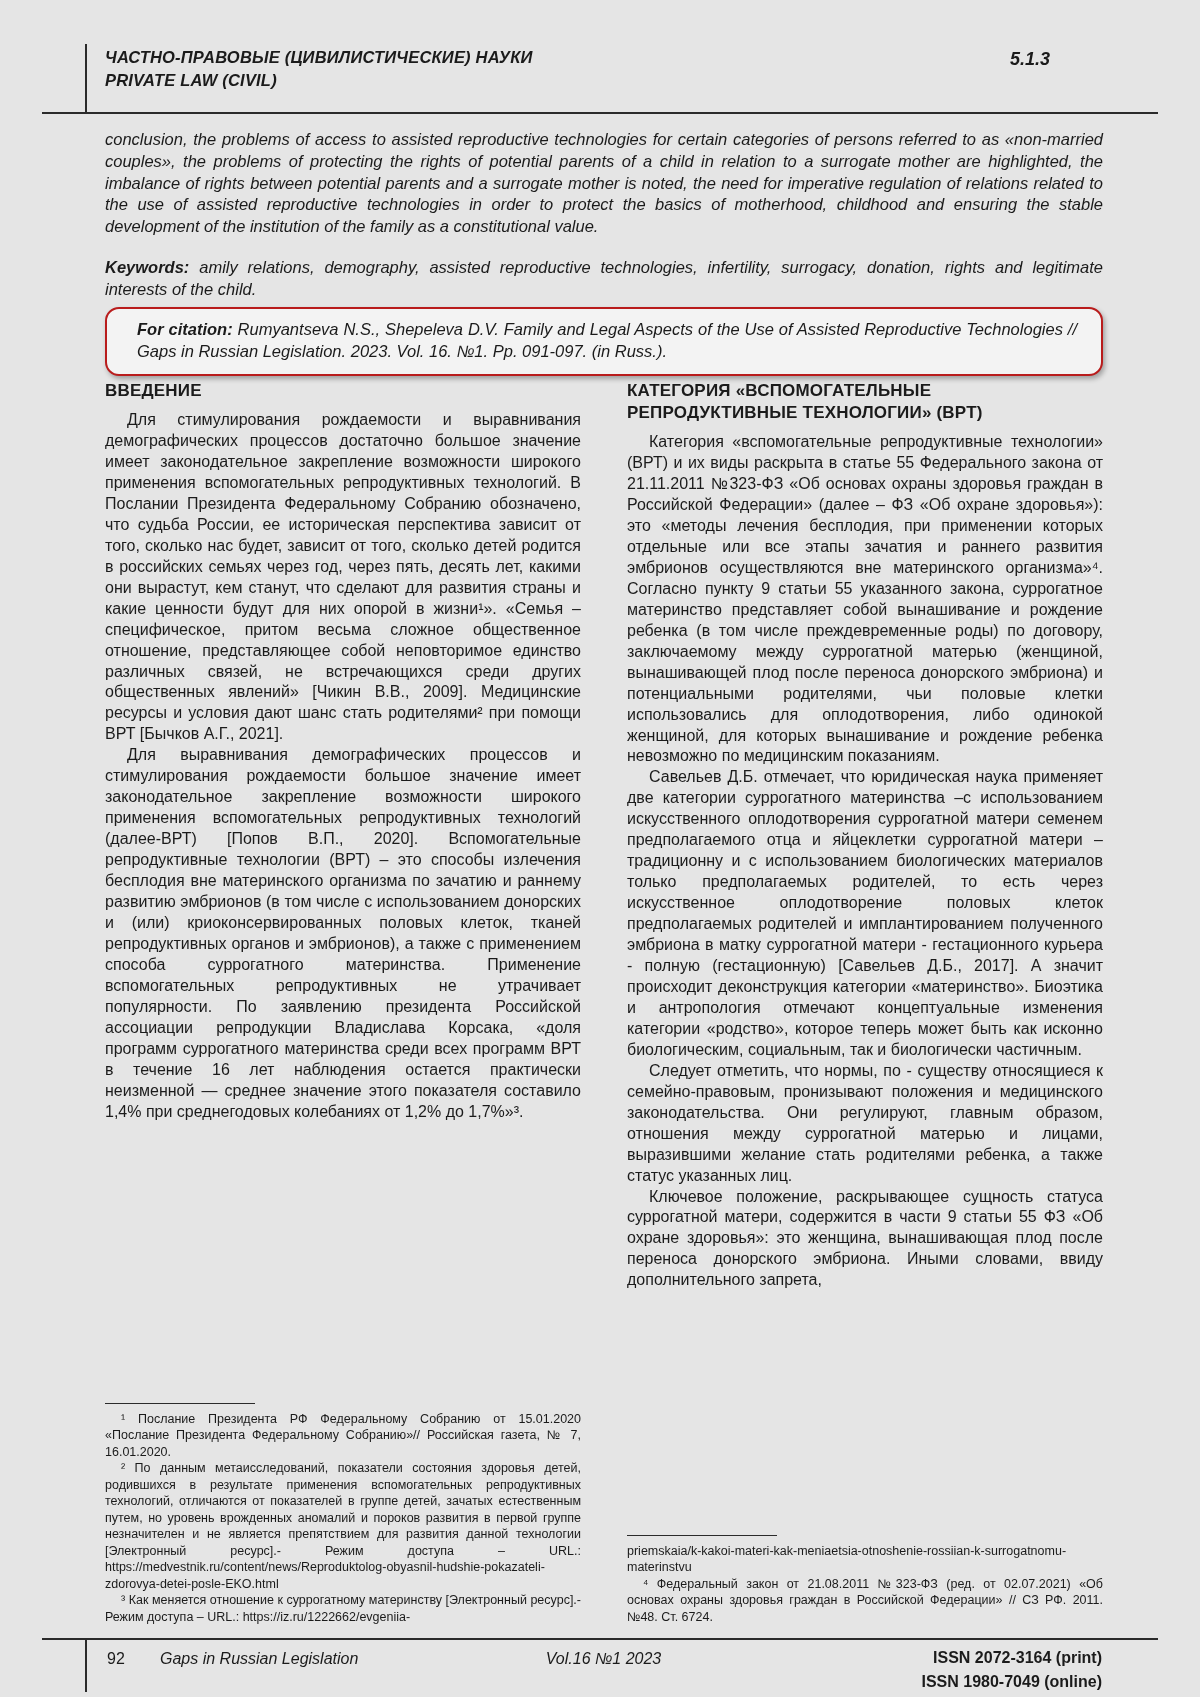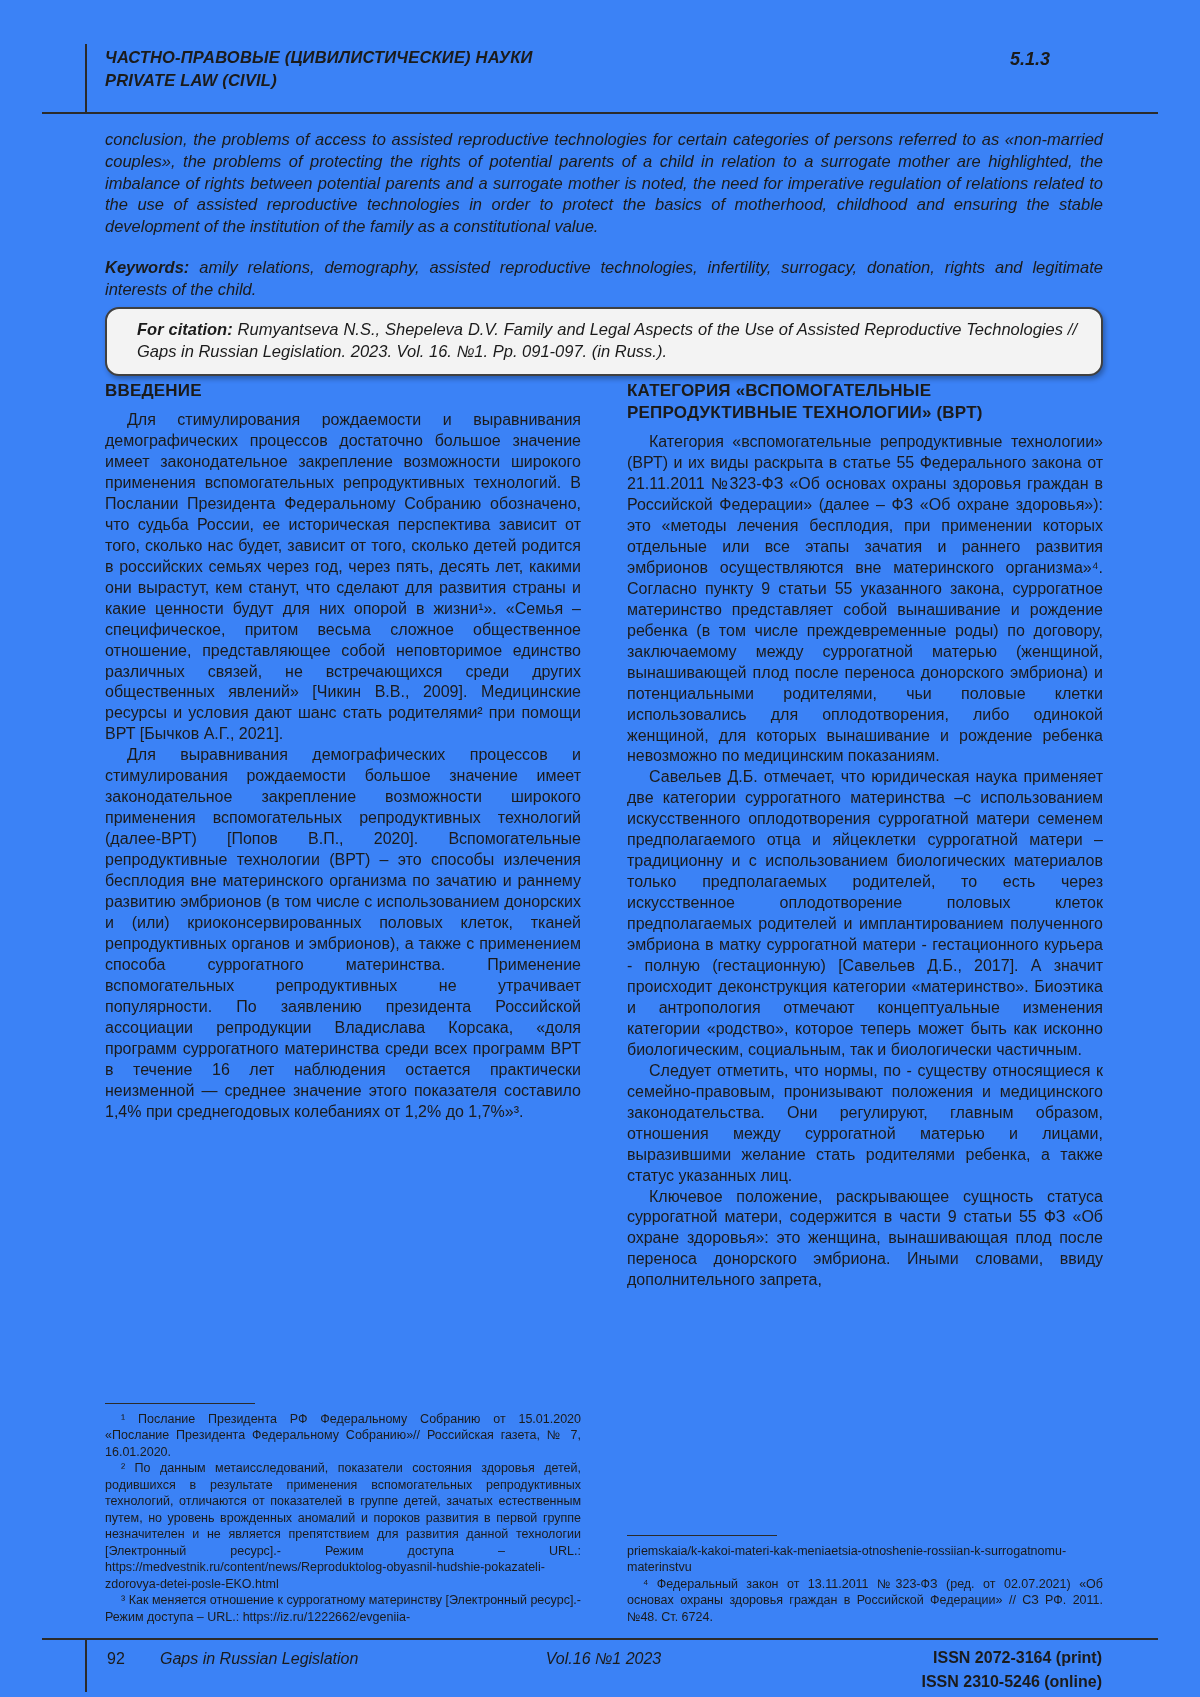--- a/index.html
+++ b/index.html
@@ -1,41 +1,41 @@
 <!DOCTYPE html>
 <html lang="ru"><head>
 <meta charset="utf-8">
 <style>
   * { margin:0; padding:0; box-sizing:border-box; }
   html, body { background:#ffffff; }
   .page {
     position:relative;
     width:1200px; height:1697px;
-    background:#3b82f6;
+    background:#e5e5e5;
     font-family:"Liberation Sans","DejaVu Sans",sans-serif;
     color:#1b1b1b;
     overflow:hidden;
   }
 
   
   .header-vline { position:absolute; left:85px; top:44px; width:2px; height:70px; background:#2b2b2b; }
   .page-header { position:absolute; left:105px; top:46px; right:150px;
                  display:flex; justify-content:space-between; align-items:flex-start; }
   .rubric { font-style:italic; font-weight:bold; font-size:16.5px; line-height:1.4; letter-spacing:.2px; }
   .spec-code { font-style:italic; font-weight:bold; font-size:18px; padding-top:3px; }
   .top-rule { position:absolute; left:42px; right:42px; top:112px; height:2px; background:#2b2b2b; }
 
   
   .abstract-section { position:absolute; left:105px; top:129px; width:998px;
                       font-style:italic; font-size:16.5px; line-height:1.32; text-align:justify; }
   .keywords-line { margin-top:19px; }
 
   
   .citation-box { position:absolute; left:105px; top:307px; width:998px;
-                  border:2px solid #404040; border-radius:14px; background:#f3f3f3;
+                  border:2px solid #b91c1c; border-radius:14px; background:#f3f3f3;
                   box-shadow:2px 3px 5px rgba(0,0,0,0.30);
                   padding:9px 24px 11px 30px;
                   font-style:italic; font-size:16.5px; line-height:1.35; text-align:justify; }
 
   
   .columns { position:absolute; left:105px; top:380px; width:998px; height:1245px;
              display:flex; gap:46px; }
   .col { flex:1 1 0; min-width:0; display:flex; flex-direction:column; }
   .col-heading { font-size:17px; font-weight:bold; line-height:1.3; margin-bottom:8px;
                  white-space:pre-line; letter-spacing:.2px; }
@@ -100,32 +100,32 @@
     <div class="col">
       <h2 class="col-heading">КАТЕГОРИЯ «ВСПОМОГАТЕЛЬНЫЕ
 РЕПРОДУКТИВНЫЕ ТЕХНОЛОГИИ» (ВРТ)</h2>
       <p class="body-p">Категория «вспомогательные репродуктивные технологии» (ВРТ) и их виды раскрыта в статье 55 Федерального закона от 21.11.2011 №323-ФЗ «Об основах охраны здоровья граждан в Российской Федерации» (далее – ФЗ «Об охране здоровья»): это «методы лечения бесплодия, при применении которых отдельные или все этапы зачатия и раннего развития эмбрионов осуществляются вне материнского организма»⁴. Согласно пункту 9 статьи 55 указанного закона, суррогатное материнство представляет собой вынашивание и рождение ребенка (в том числе преждевременные роды) по договору, заключаемому между суррогатной матерью (женщиной, вынашивающей плод после переноса донорского эмбриона) и потенциальными родителями, чьи половые клетки использовались для оплодотворения, либо одинокой женщиной, для которых вынашивание и рождение ребенка невозможно по медицинским показаниям.</p>
       <p class="body-p">Савельев Д.Б. отмечает, что юридическая наука применяет две категории суррогатного материнства –с использованием искусственного оплодотворения суррогатной матери семенем предполагаемого отца и яйцеклетки суррогатной матери – традиционну и с использованием биологических материалов только предполагаемых родителей, то есть через искусственное оплодотворение половых клеток предполагаемых родителей и имплантированием полученного эмбриона в матку суррогатной матери - гестационного курьера - полную (гестационную) [Савельев Д.Б., 2017]. А значит происходит деконструкция категории «материнство». Биоэтика и антропология отмечают концептуальные изменения категории «родство», которое теперь может быть как исконно биологическим, социальным, так и биологически частичным.</p>
       <p class="body-p">Следует отметить, что нормы, по - существу относящиеся к семейно-правовым, пронизывают положения и медицинского законодательства. Они регулируют, главным образом, отношения между суррогатной матерью и лицами, выразившими желание стать родителями ребенка, а также статус указанных лиц.</p>
       <p class="body-p">Ключевое положение, раскрывающее сущность статуса суррогатной матери, содержится в части 9 статьи 55 ФЗ «Об охране здоровья»: это женщина, вынашивающая плод после переноса донорского эмбриона. Иными словами, ввиду дополнительного запрета,</p>
       <div class="footnotes">
         <div class="fn-rule"></div>
         <p class="fn no-indent">priemskaia/k-kakoi-materi-kak-meniaetsia-otnoshenie-rossiian-k-surrogatnomu-materinstvu</p>
-        <p class="fn">⁴ Федеральный закон от 13.11.2011 №323-ФЗ (ред. от 02.07.2021) «Об основах охраны здоровья граждан в Российской Федерации» // СЗ РФ. 2011. №48. Ст. 6724.</p>
+        <p class="fn">⁴ Федеральный закон от 21.08.2011 №323-ФЗ (ред. от 02.07.2021) «Об основах охраны здоровья граждан в Российской Федерации» // СЗ РФ. 2011. №48. Ст. 6724.</p>
       </div>
     </div>
 
   </div>
 
   <div class="footer-rule"></div>
   <div class="footer-vline"></div>
 
   <footer class="page-footer">
     <span class="pageno">92</span>
     <span class="journal">Gaps in Russian Legislation</span>
     <span class="issue">Vol.16 №1 2023</span>
     <span class="issn">
       <span>ISSN 2072-3164 (print)</span>
-      <span>ISSN 2310-5246 (online)</span>
+      <span>ISSN 1980-7049 (online)</span>
     </span>
   </footer>
 
 </div>
 
 </body></html>

